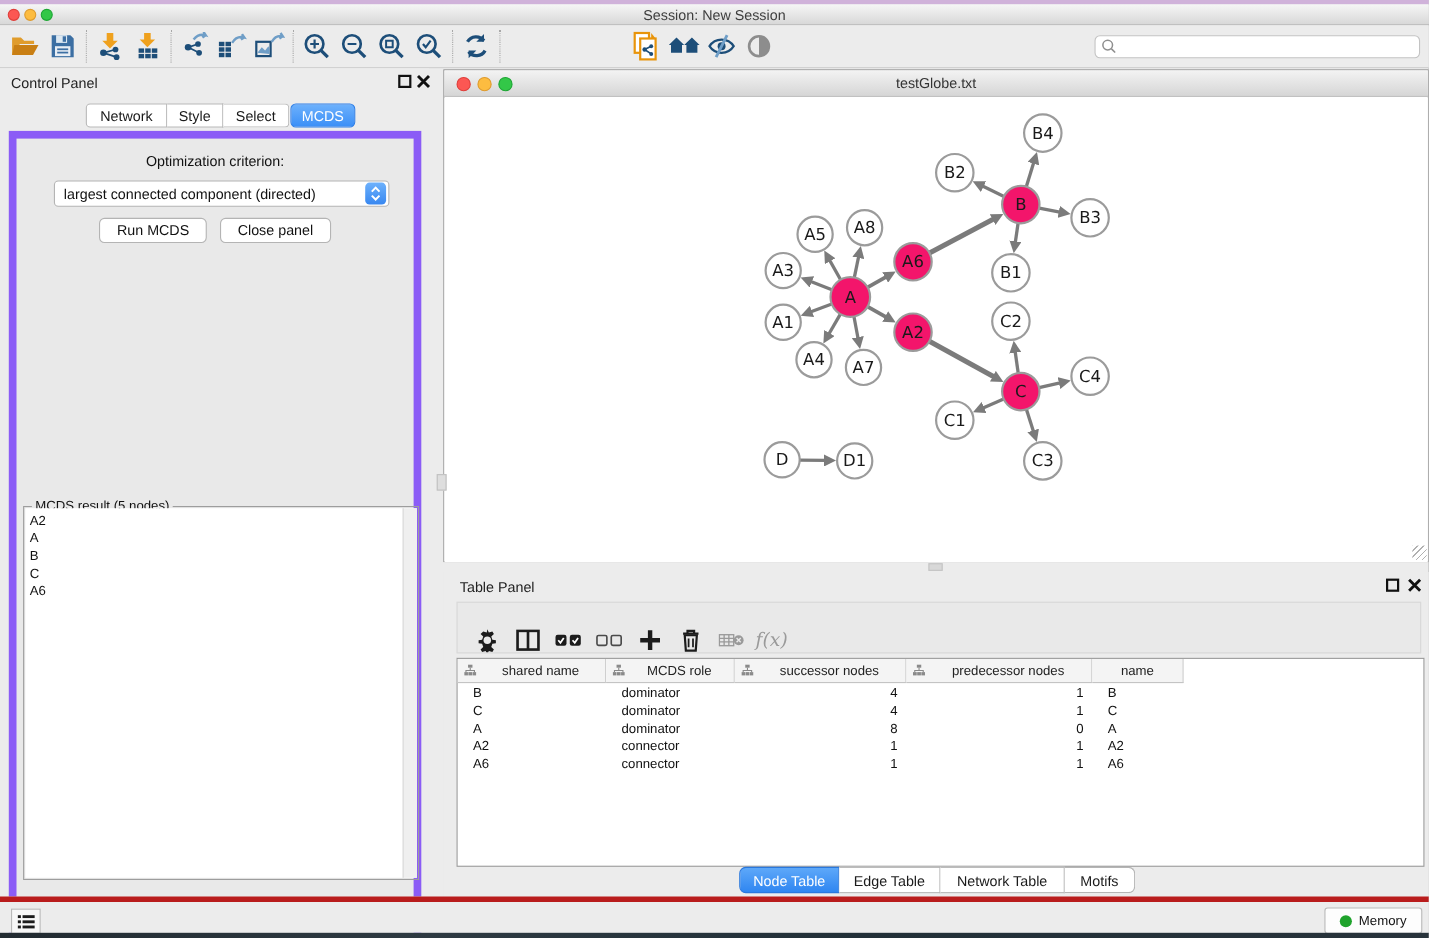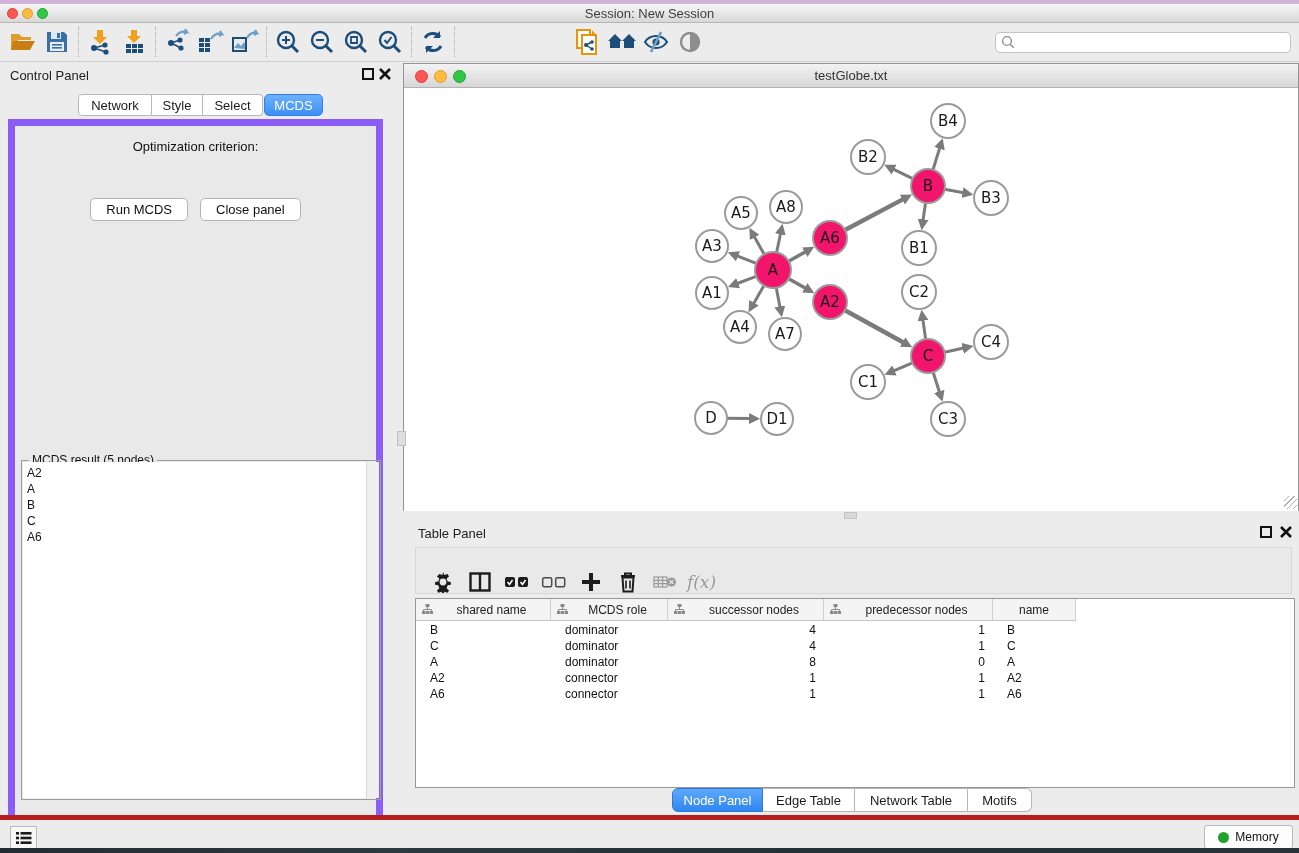--- a/index.html
+++ b/index.html
@@ -283,20 +283,29 @@
       </span>
     </div>
     <div class="ctrl-tabs" id="ctrl-tabs">
         <div class="ctab" style="width: 74px;">Network</div>
         <div class="ctab" style="width: 51px;">Style</div>
         <div class="ctab last-plain" style="width: 60px;">Select</div>
         <div class="ctab sel" style="width: 59px;">MCDS</div>
       </div>
     <div class="ctrl-content">
       <div class="opt-label">Optimization criterion:</div>
+      <div class="dropdown">
+        <span class="dd-text">largest connected component (directed)</span>
+        <span class="dd-stepper">
+          <svg width="11" height="14" viewBox="0 0 11 14">
+              <path d="M2 5.2 L5.5 1.6 L9 5.2" fill="none" stroke="#fff" stroke-width="1.8"></path>
+              <path d="M2 8.8 L5.5 12.4 L9 8.8" fill="none" stroke="#fff" stroke-width="1.8"></path>
+            </svg>
+        </span>
+      </div>
       <div class="btn-row">
         <button class="push-btn">Run MCDS</button>
         <button class="push-btn">Close panel</button>
       </div>
       <div class="result-box">
         <span class="result-legend">MCDS result (5 nodes)</span>
         <div class="result-list" id="result-list">
             <div class="itm">A2</div>
             <div class="itm">A</div>
             <div class="itm">B</div>
@@ -535,21 +544,21 @@
             <div class="dt-cell" style="width: 135px; text-align: left; padding: 0px 0px 0px 14px;">A6</div>
             <div class="dt-cell" style="width: 117px; text-align: left; padding: 0px 0px 0px 14px;">connector</div>
             <div class="dt-cell" style="width: 156px; text-align: right; padding: 0px 8px 0px 0px;">1</div>
             <div class="dt-cell" style="width: 169px; text-align: right; padding: 0px 8px 0px 0px;">1</div>
             <div class="dt-cell" style="width: 83px; text-align: left; padding: 0px 0px 0px 14px;">A6</div>
           </div>
         </div>
     </div>
 
     <div class="bottom-tabs" id="bottom-tabs">
-        <div class="btab sel" style="width: 91px;">Node Panel</div>
+        <div class="btab sel" style="width: 91px;">Node Table</div>
         <div class="btab" style="width: 92px;">Edge Table</div>
         <div class="btab" style="width: 113px;">Network Table</div>
         <div class="btab" style="width: 64px;">Motifs</div>
       </div>
   </div>
 
   <div class="abs statusbar">
     <span class="list-btn">
       <svg width="16" height="14" viewBox="0 0 16 14">
           <g fill="#1c1c1c">

